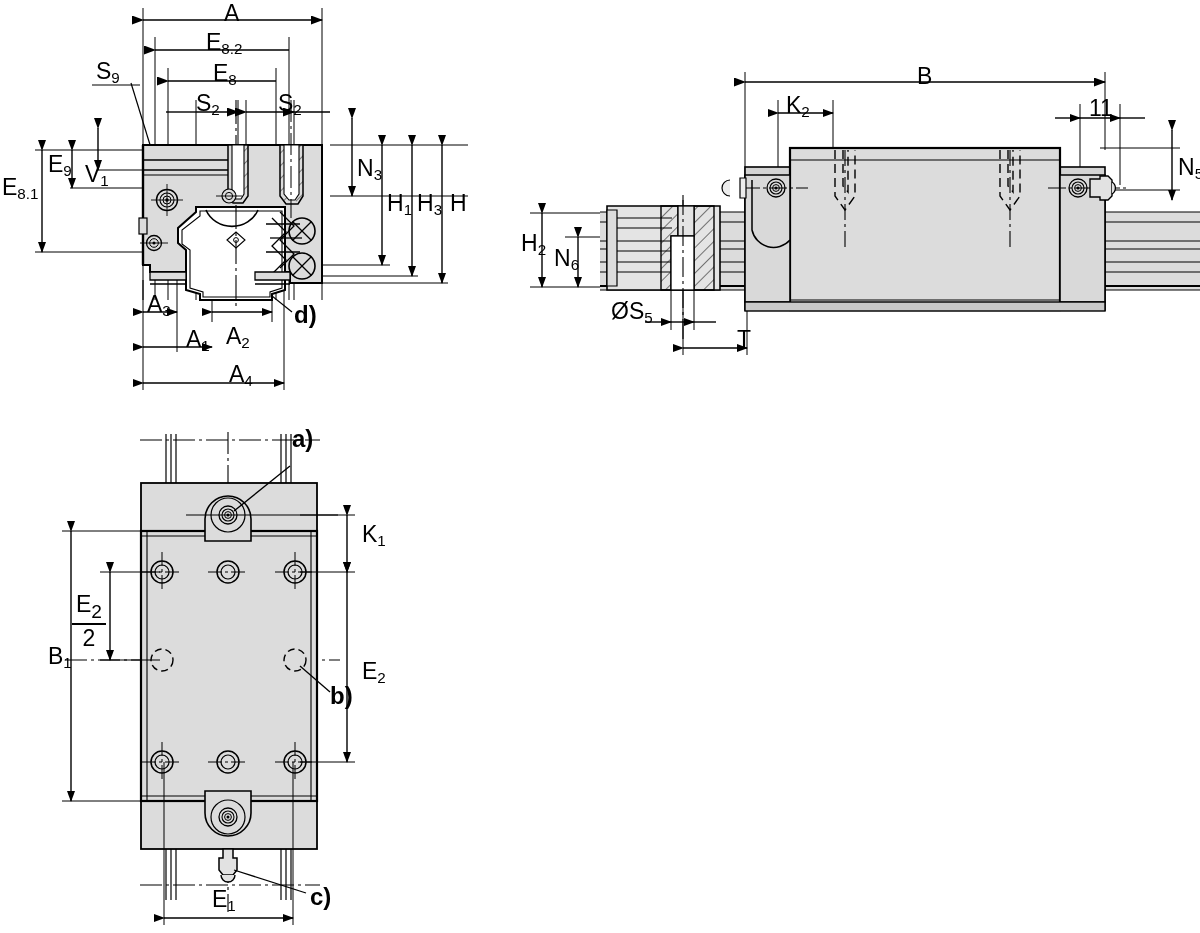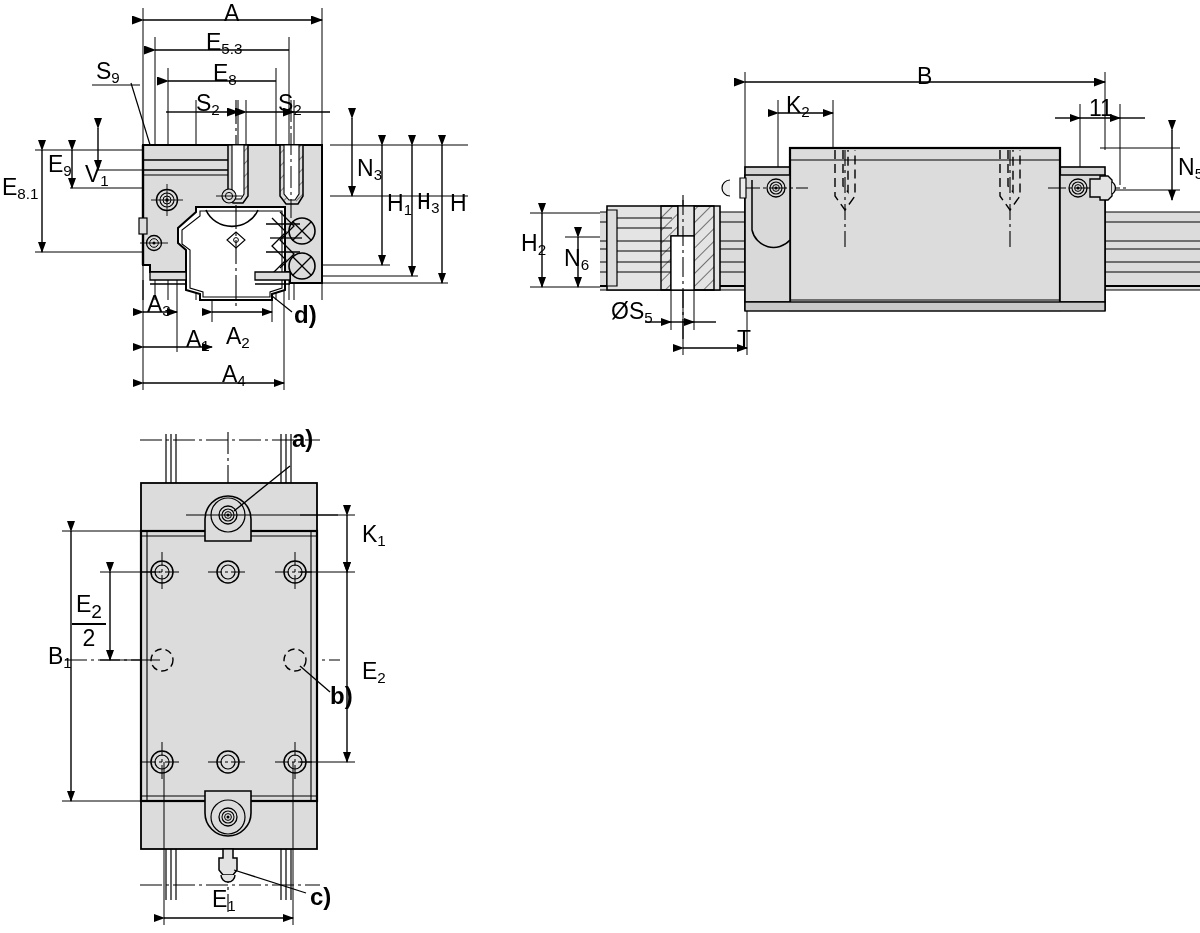--- a/index.html
+++ b/index.html
@@ -487,65 +487,65 @@
       <g stroke="#000" stroke-width="1.3" fill="none">
         <line x1="234" y1="511" x2="290" y2="466"></line>
         <line x1="300" y1="666" x2="330" y2="692"></line>
         <line x1="234" y1="870" x2="306" y2="893"></line>
       </g>
     </g>
   </svg>
 
   <span class="lbl" style="left:224px; top:2px;"><span>A</span></span>
 
-  <span class="lbl" style="left:206px; top:31px;"><span>E</span><sub>5.3</sub></span>
+  <span class="lbl" style="left:206px; top:31px;"><span>E</span><sub>8.2</sub></span>
 
   <span class="lbl" style="left:213px; top:62px;"><span>E</span><sub>8</sub></span>
 
   <span class="lbl" style="left:196px; top:92px;"><span>S</span><sub>2</sub></span>
 
   <span class="lbl" style="left:278px; top:92px;"><span>S</span><sub>2</sub></span>
 
   <span class="lbl" style="left:96px; top:60px;"><span>S</span><sub>9</sub></span>
 
   <span class="lbl" style="left:85px; top:143px;margin-top:20px;"><span>V</span><sub>1</sub></span>
 
   <span class="lbl" style="left:48px; top:153px;"><span>E</span><sub>9</sub></span>
 
   <span class="lbl" style="left:2px; top:176px;"><span>E</span><sub>8.1</sub></span>
 
   <span class="lbl" style="left:357px; top:157px;"><span>N</span><sub>3</sub></span>
 
   <span class="lbl" style="left:387px; top:192px;text-align:right;"><span>H</span><sub>1</sub></span>
 
-  <span class="lbl" style="left:417px; top:192px;font-family:Liberation Mono, monospace;"><span>H</span><sub>3</sub></span>
+  <span class="lbl" style="left:417px; top:192px;"><span>H</span><sub>3</sub></span>
 
   <span class="lbl" style="left:450px; top:192px;"><span>H</span></span>
 
   <span class="lbl" style="left:147px; top:293px;text-align:right;"><span>A</span><sub>3</sub></span>
 
   <span class="lbl" style="left:226px; top:309px;margin-top:16px;"><span>A</span><sub>2</sub></span>
 
   <span class="lbl" style="left:186px; top:328px;"><span>A</span><sub>1</sub></span>
 
-  <span class="lbl" style="left:222px; top:363px;"><span>A</span><sub>4</sub></span>
+  <span class="lbl" style="left:229px; top:363px;"><span>A</span><sub>4</sub></span>
 
   <span class="lbl bold" style="left:294px; top:303px;"><span>d)</span></span>
 
   <span class="lbl" style="left:917px; top:65px;"><span>B</span></span>
 
   <span class="lbl" style="left:786px; top:94px;text-align:right;"><span>K</span><sub>2</sub></span>
 
   <span class="lbl" style="left:1089px; top:97px;"><span>11</span></span>
 
   <span class="lbl" style="left:1178px; top:156px;"><span>N</span><sub>5</sub></span>
 
   <span class="lbl" style="left:521px; top:232px;"><span>H</span><sub>2</sub></span>
 
-  <span class="lbl" style="left:554px; top:247px;margin-left:10px;"><span>N</span><sub>6</sub></span>
+  <span class="lbl" style="left:554px; top:247px;"><span>N</span><sub>6</sub></span>
 
   <span class="lbl" style="left:611px; top:300px;"><span>ØS</span><sub>5</sub></span>
 
   <span class="lbl" style="left:737px; top:328px;"><span>T</span></span>
 
   <span class="lbl bold" style="left:292px; top:427px;"><span>a)</span></span>
 
   <span class="lbl bold" style="left:330px; top:684px;"><span>b)</span></span>
 
   <span class="lbl bold" style="left:310px; top:885px;"><span>c)</span></span>

